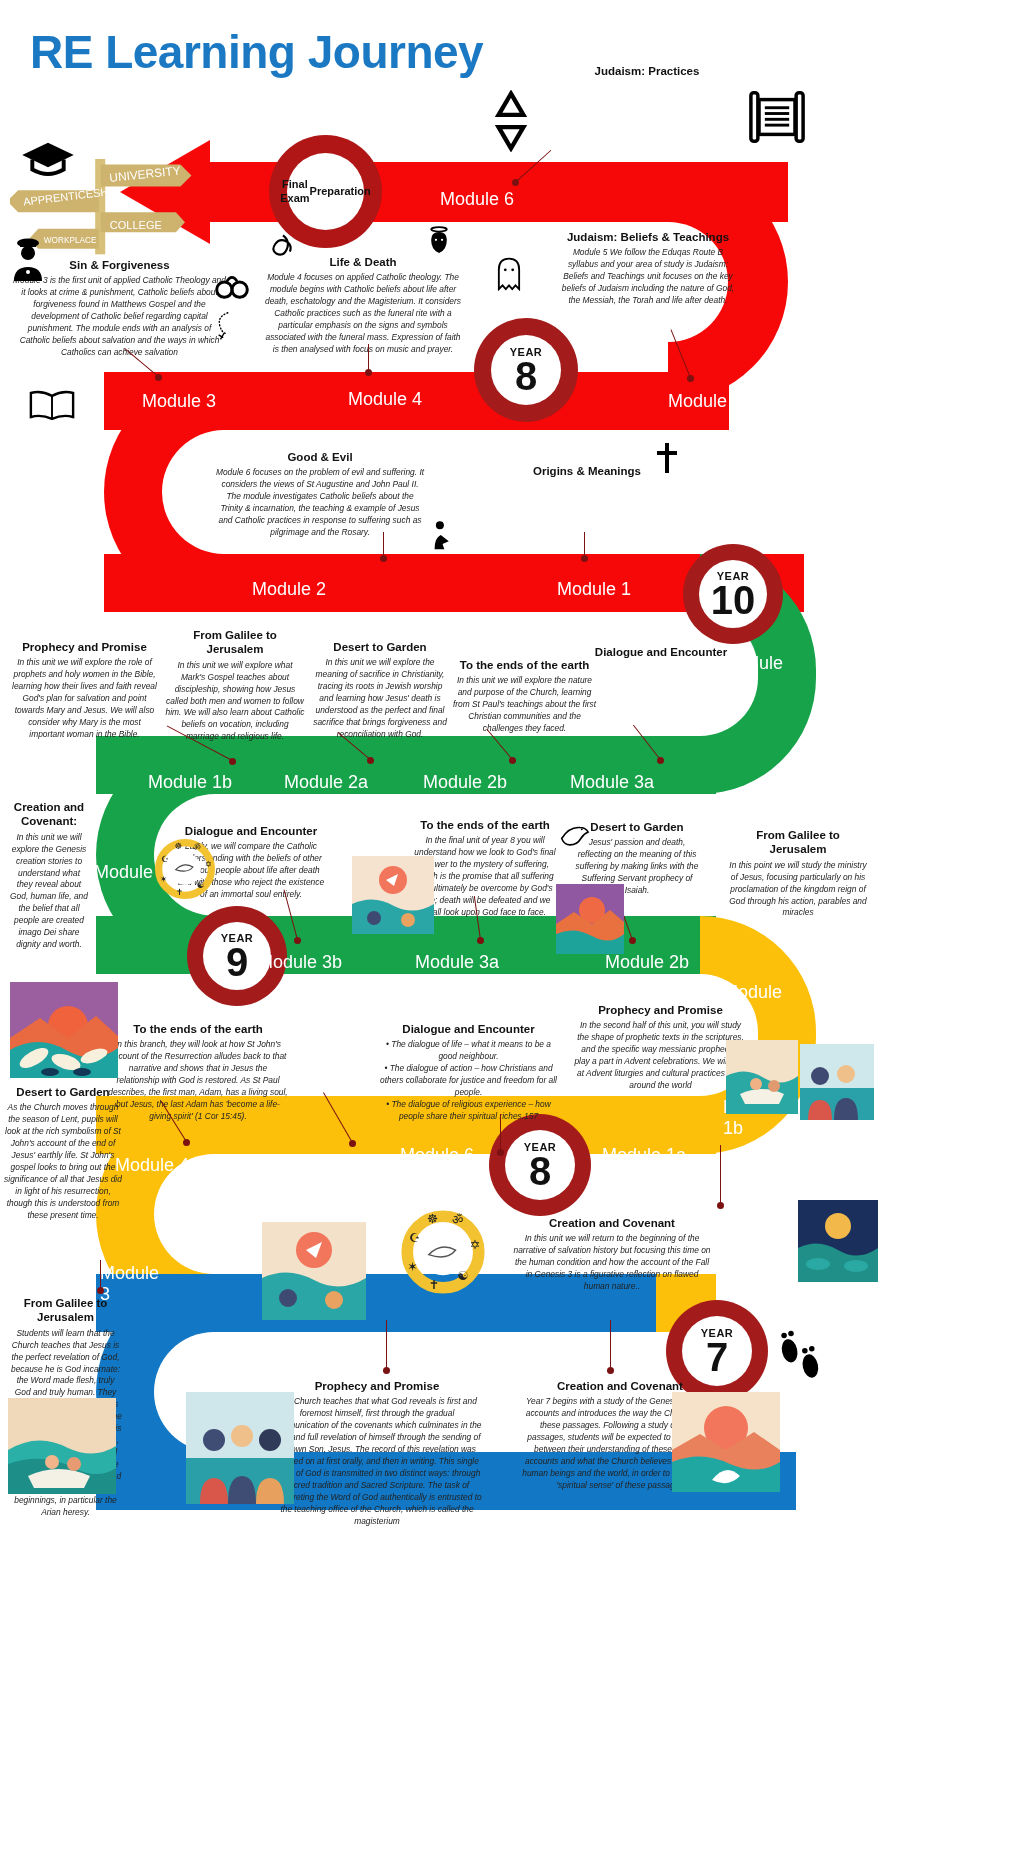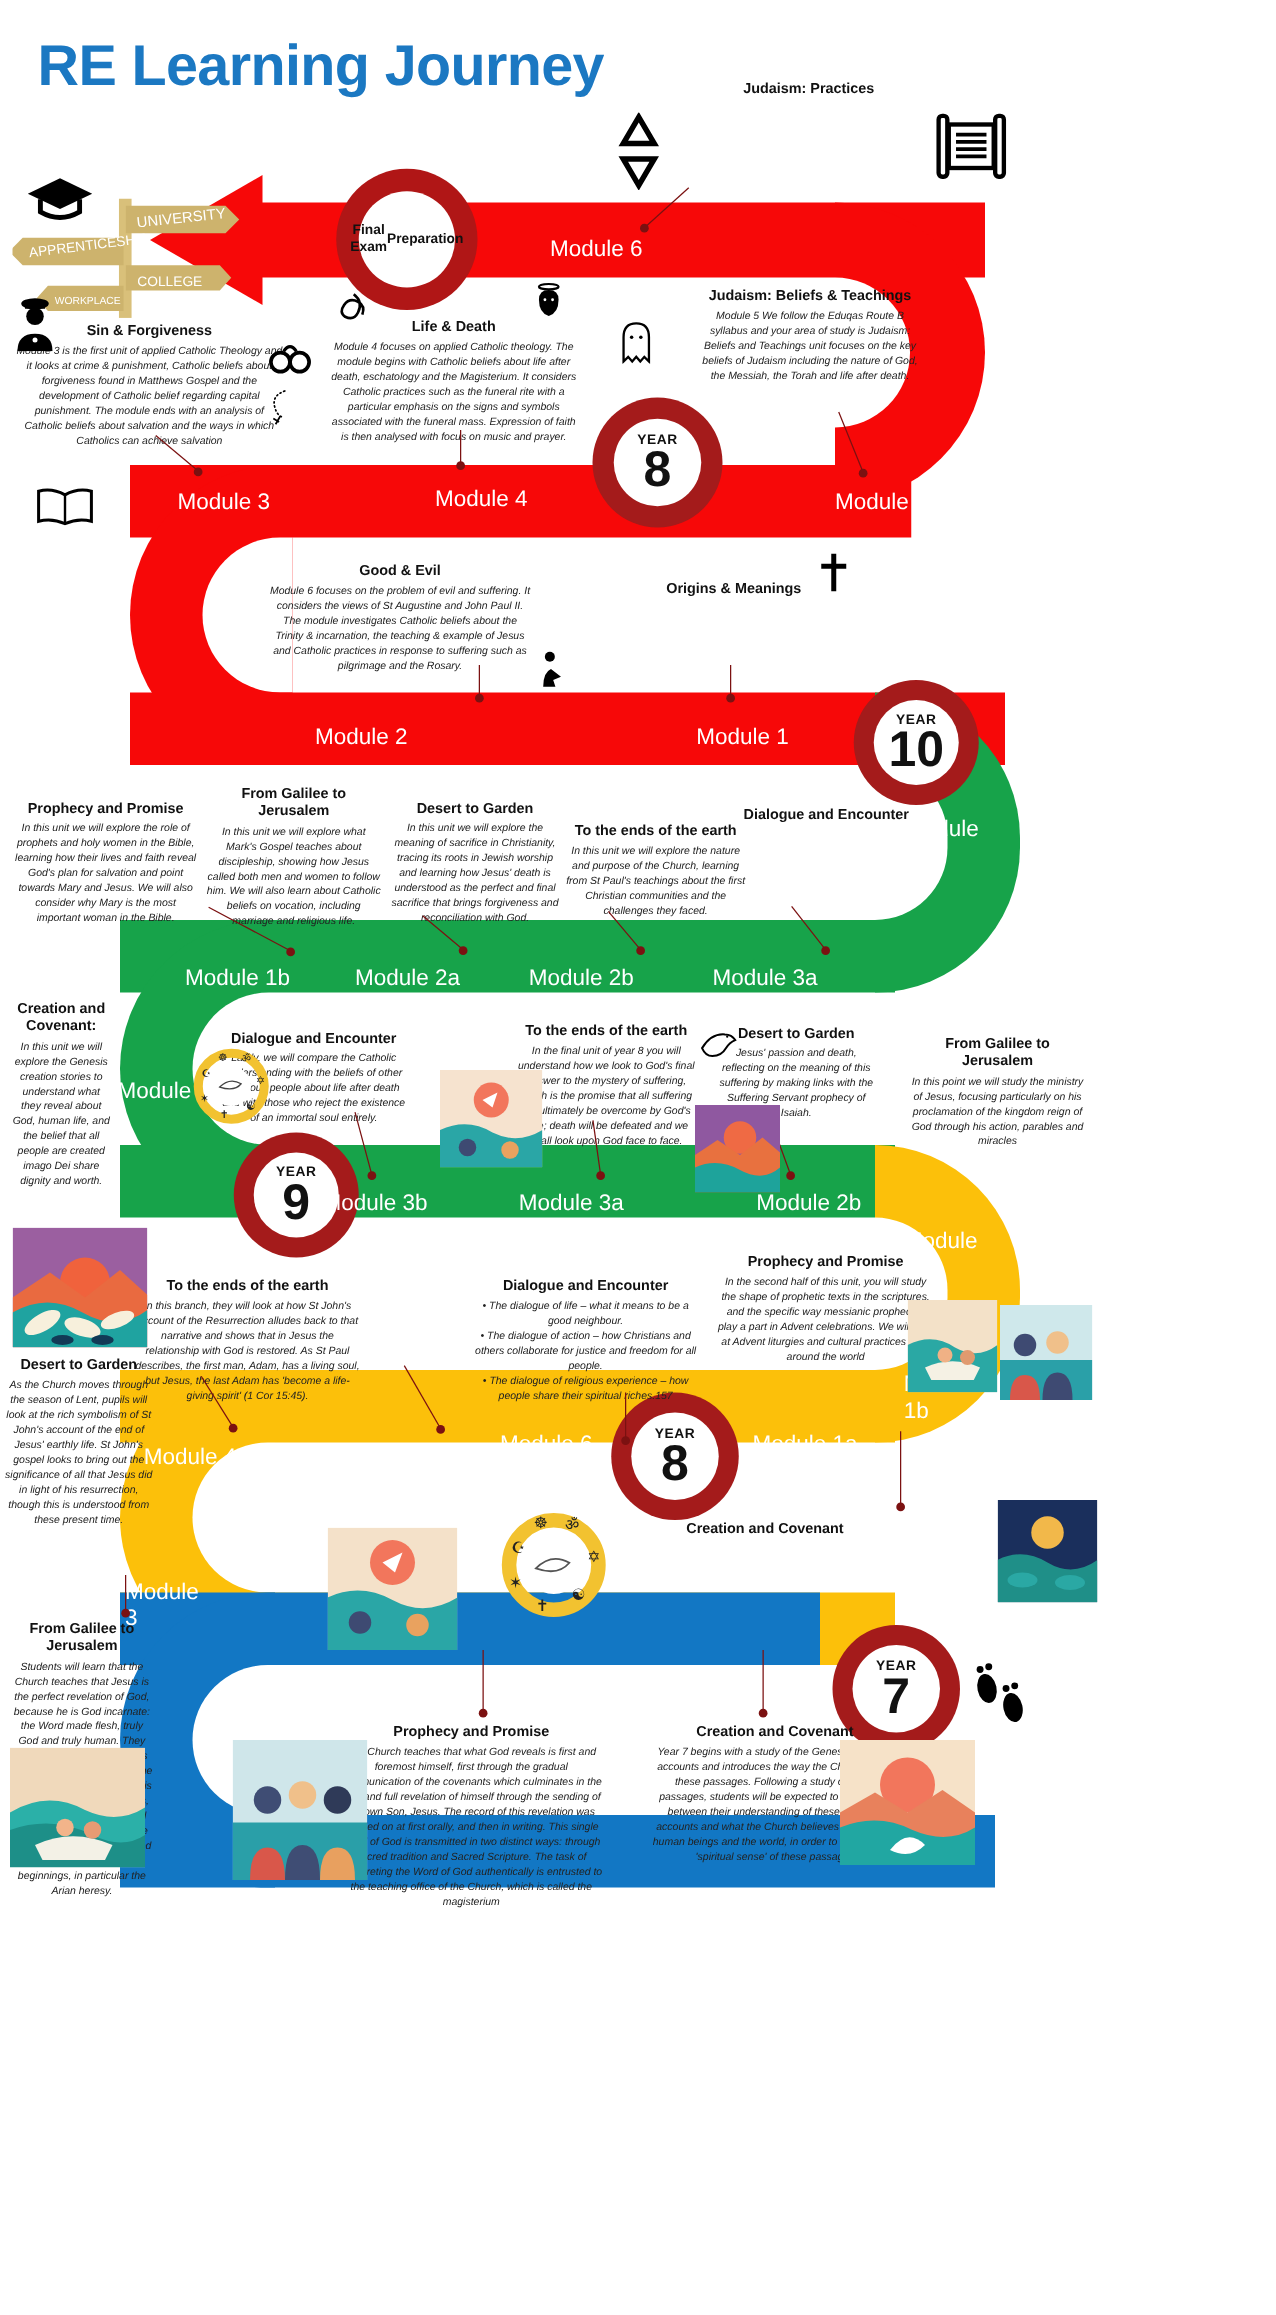--- a/index.html
+++ b/index.html
@@ -237,20 +237,21 @@
 • The dialogue of religious experience – how people share their spiritual riches.157</p>
 </div>
 
 <div class="blk" style="left:573px;top:1003px;width:175px;">
   <h4>Prophecy and Promise</h4>
   <p>In the second half of this unit, you will study the shape of prophetic texts in the scriptures, and the specific way messianic prophecies play a part in Advent celebrations. We will look at Advent liturgies and cultural practices from around the world</p>
 </div>
 
 <div class="blk" style="left:512px;top:1216px;width:200px;">
   <h4>Creation and Covenant</h4>
+  <p>In this unit we will return to the beginning of the narrative of salvation history but focusing this time on the human condition and how the account of the Fall in Genesis 3 is a figurative reflection on flawed human nature..</p>
 </div>
 
 <div class="blk" style="left:8px;top:1296px;width:115px;">
   <h4>From Galilee to Jerusalem</h4>
   <p>Students will learn that the Church teaches that Jesus is the perfect revelation of God, because he is God incarnate: the Word made flesh, truly God and truly human. They will recognise the way this is expressed in the dogma of the hypostatic union; that Jesus is one person with two natures, divine and human. They will also understand some of the early heresies that challenged this idea in the Church's beginnings, in particular the Arian heresy.</p>
 </div>
 
 <div class="blk" style="left:272px;top:1379px;width:210px;">
   <h4>Prophecy and Promise</h4>
   <p>The Church teaches that what God reveals is first and foremost himself, first through the gradual communication of the covenants which culminates in the final and full revelation of himself through the sending of his own Son, Jesus. The record of this revelation was handed on at first orally, and then in writing. This single Word of God is transmitted in two distinct ways: through sacred tradition and Sacred Scripture. The task of interpreting the Word of God authentically is entrusted to the teaching office of the Church, which is called the magisterium</p>

